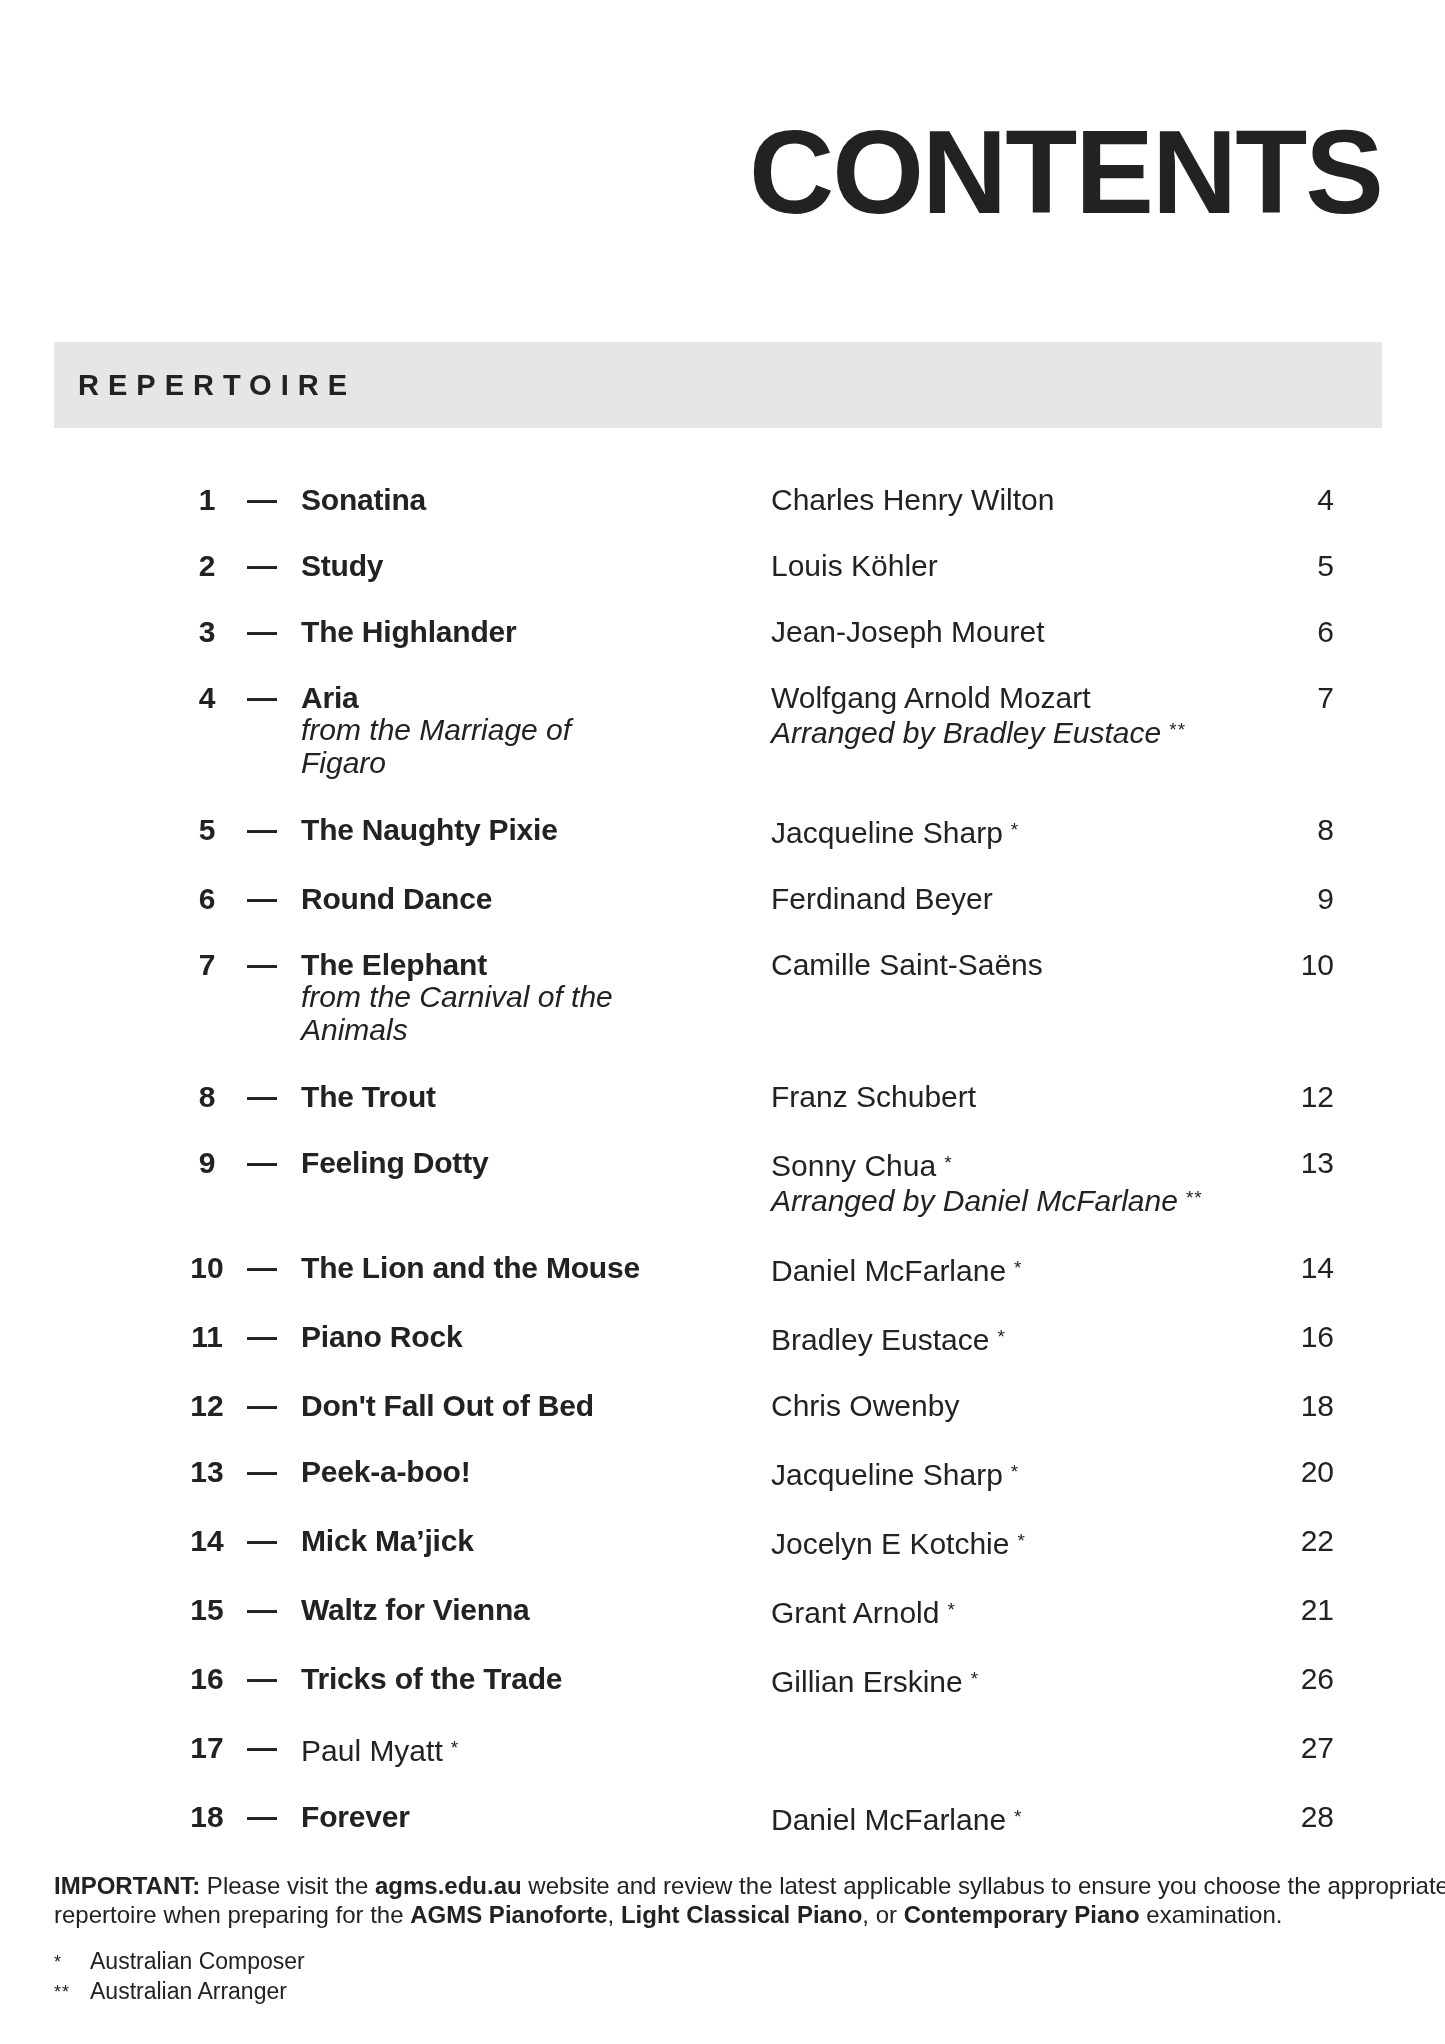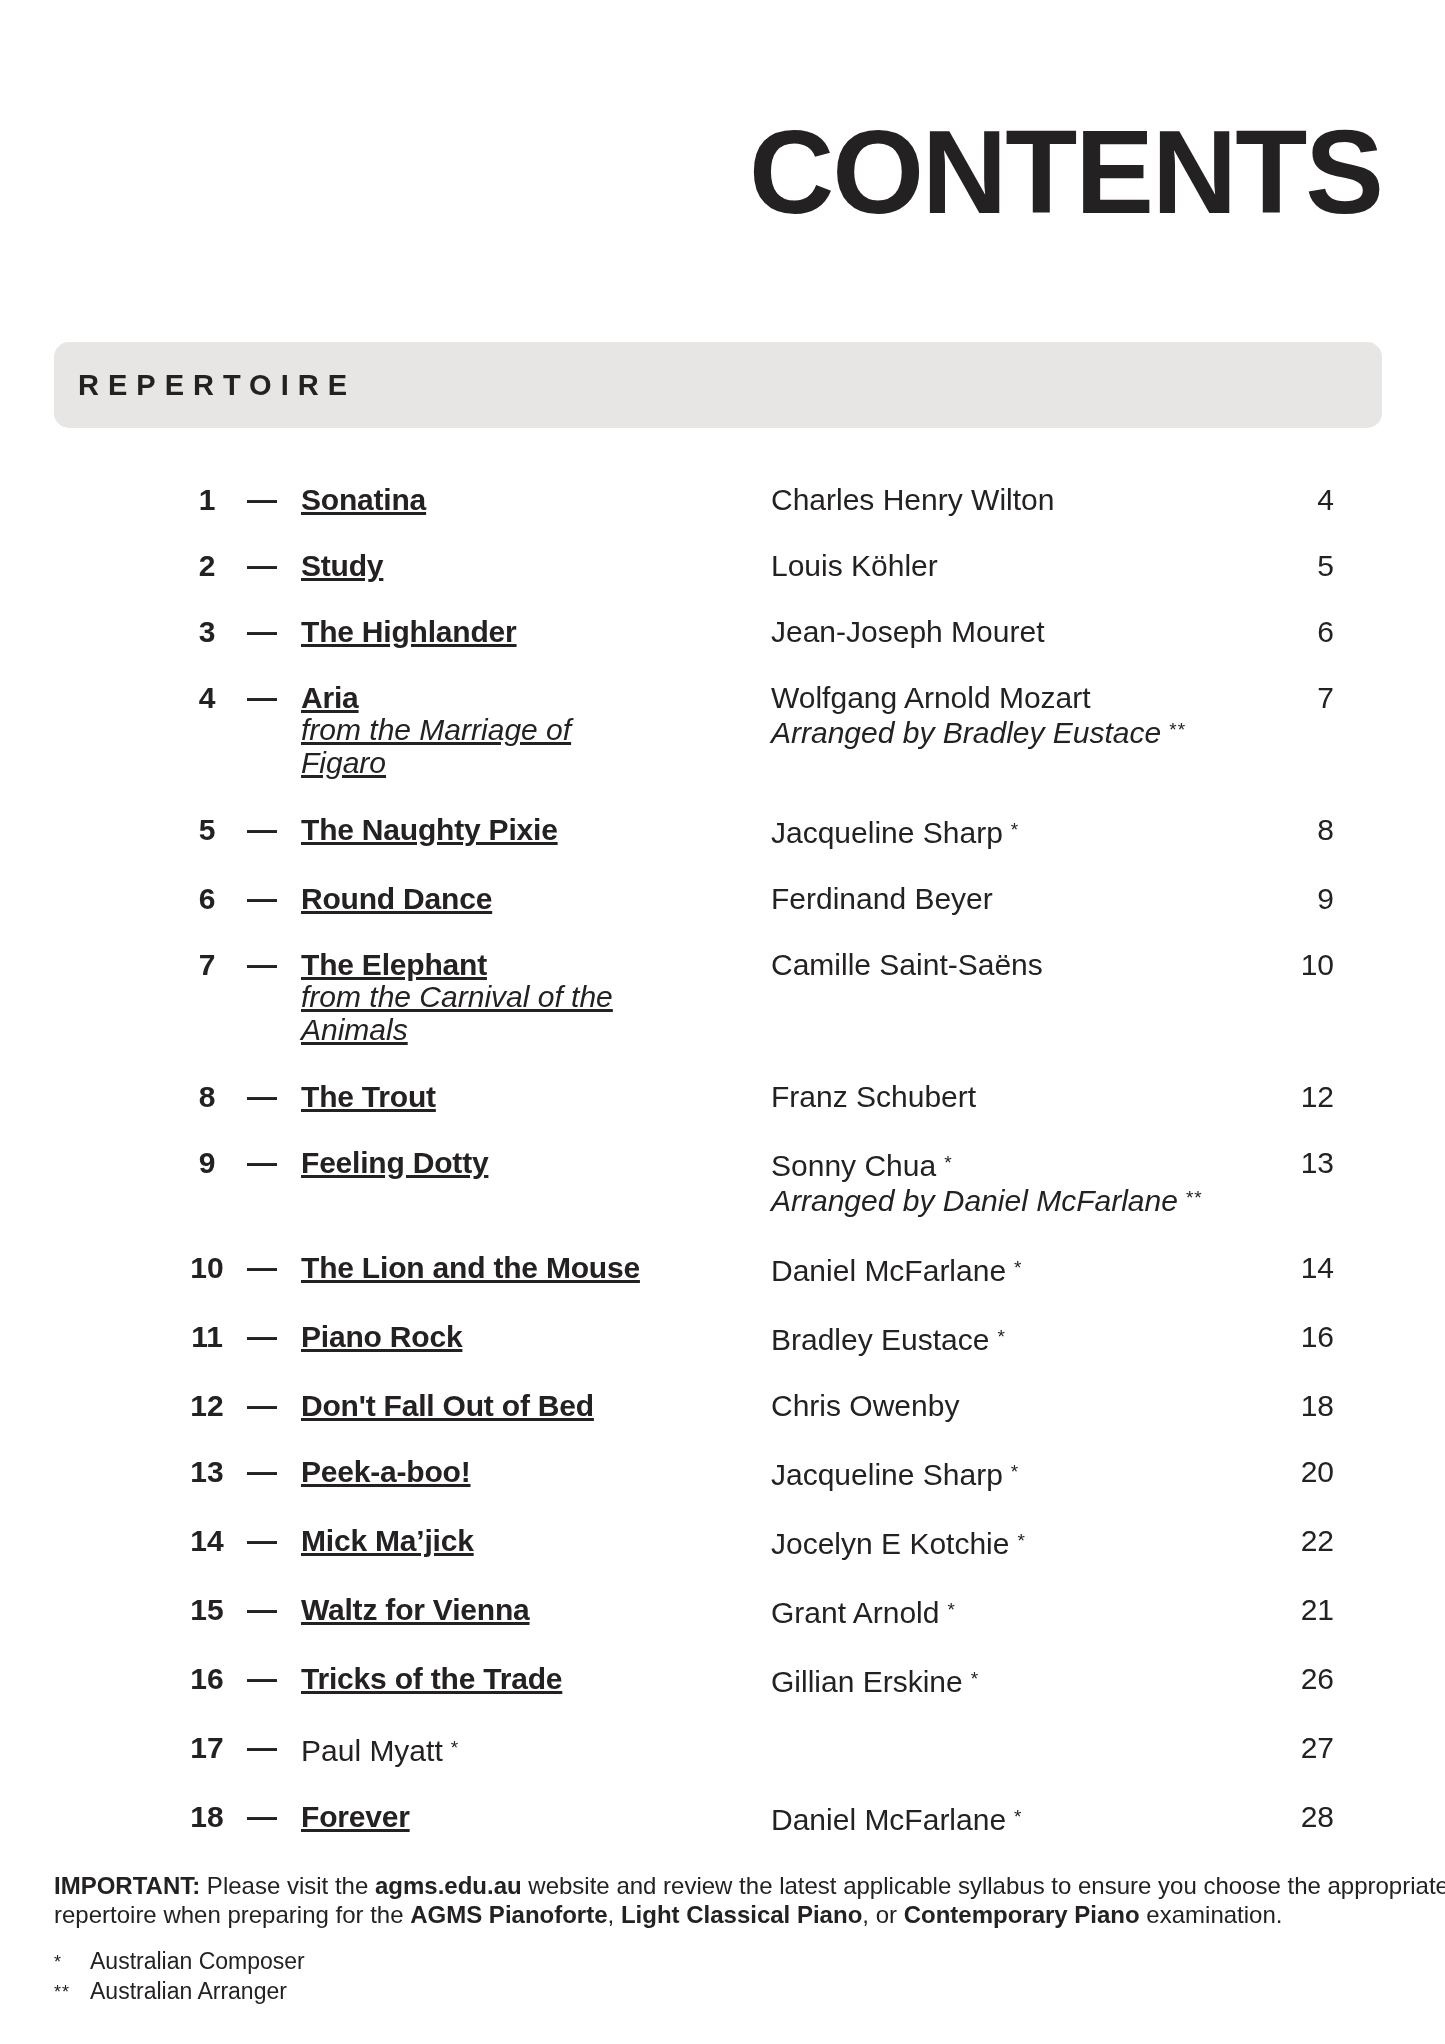--- a/index.html
+++ b/index.html
@@ -26,21 +26,20 @@
   }
 
   .band{
     margin-top:106px;
     background:var(--band);
     height:86px;
     display:flex;
     align-items:center;
     padding-left:24px;
     box-sizing:border-box;
-    border-radius:15px;
   }
   .band span{
     font-size:29px;
     font-weight:700;
     letter-spacing:9px;
   }
 
   .toc{margin-top:57px;padding-right:48px;}
   .row{
     display:flex;
@@ -63,21 +62,20 @@
     font-weight:700;
     flex:none;
   }
   .c-title{
     width:470px;
     padding-right:110px;
     box-sizing:border-box;
     flex:none;
     font-weight:700;
     letter-spacing:-0.2px;
-    text-decoration:underline;
   }
   .c-title .sub{
     font-weight:400;
     font-style:italic;
     line-height:33px;
     letter-spacing:0;
   }
   .c-comp{flex:1;font-weight:400;}
   .c-comp .arr{
     font-style:italic;

